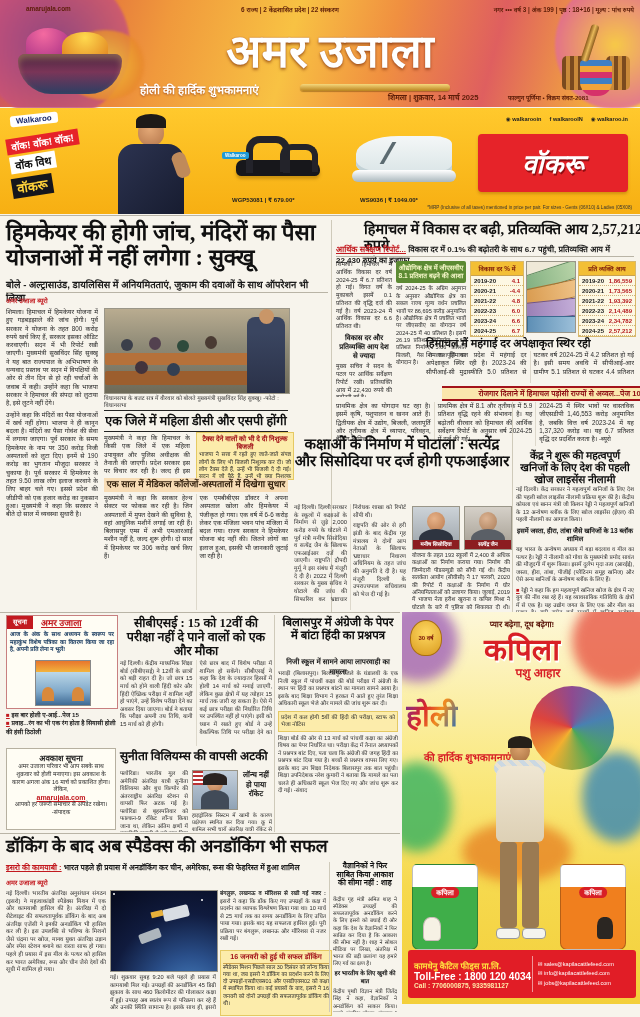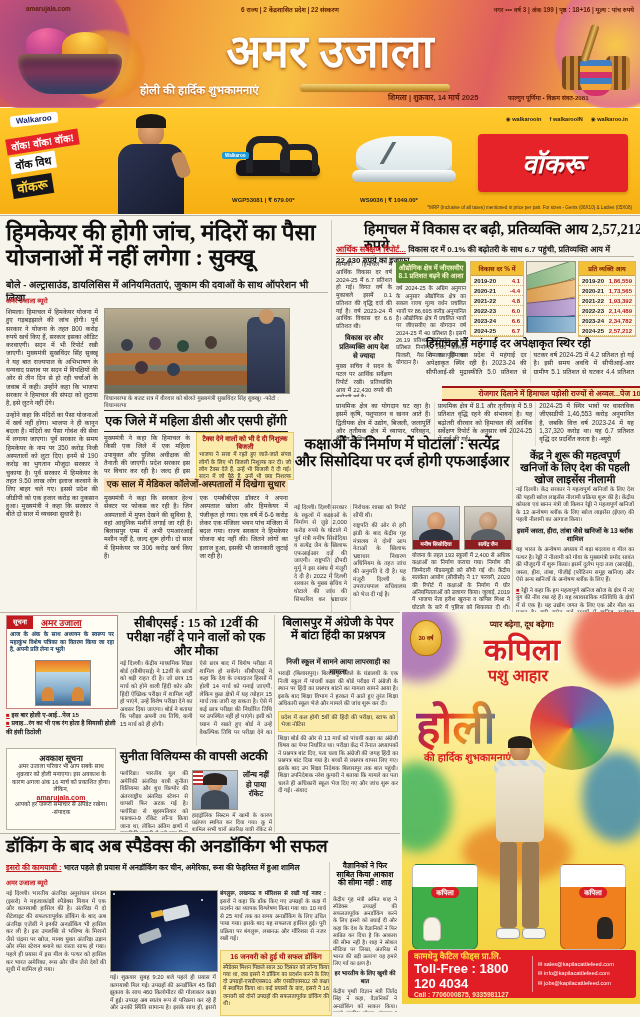--- a/index.html
+++ b/index.html
@@ -363,24 +363,24 @@
   <div class="abs" id="kap">
     <div class="splash" style="left:-24px;top:-10px;width:80px;height:80px;background:#9b59b6;"></div>
     <div class="splash" style="left:170px;top:-16px;width:90px;height:90px;background:#e74c3c;"></div>
     <div class="splash" style="left:-20px;top:150px;width:70px;height:90px;background:#27ae60;"></div>
     <div class="splash" style="left:180px;top:140px;width:70px;height:90px;background:#2980b9;"></div>
     <div class="splash" style="left:60px;top:210px;width:110px;height:60px;background:#e67e22;"></div>
 
     <div class="abs" style="left:8px;top:8px;width:30px;height:34px;border-radius:50% 50% 45% 45%;background:radial-gradient(circle at 50% 35%,#ffd861,#d89a1e);border:1px solid #a86f12;display:flex;align-items:center;justify-content:center;font-size:6px;font-weight:bold;color:#7a1608;text-align:center;">30 वर्ष</div>
     <div class="abs" style="left:40px;top:6px;width:160px;text-align:center;font-size:8px;font-weight:bold;color:#5a1408;">प्यार बढ़ेगा, दूध बढ़ेगा!</div>
     <div class="abs kap-red" style="left:30px;top:16px;width:180px;text-align:center;font-size:30px;text-shadow:1px 2px 0 #fff;">कपिला</div>
-    <div class="abs kap-red" style="left:26px;top:52px;width:180px;text-align:center;font-size:16px;">पशु आहार</div>
+    <div class="abs kap-red" style="left:46px;top:52px;width:180px;text-align:center;font-size:12px;">पशु आहार</div>
 
     <div class="abs" style="left:128px;top:74px;width:84px;height:84px;border-radius:50%;opacity:.85;background:conic-gradient(#7b2d8b,#2a6db5,#2f9b4e,#f2a51e,#d8262b,#7b2d8b);"></div>
-    <div class="abs holi-text" style="left:14px;top:82px;font-size:46px;">होली</div>
+    <div class="abs holi-text" style="left:4px;top:82px;font-size:30px;">होली</div>
     <div class="abs kap-red" style="left:22px;top:138px;font-size:10.5px;">की हार्दिक शुभकामनाएं</div>
 
     <div class="abs" style="left:86px;top:128px;width:64px;height:208px;">
       <div class="abs" style="left:22px;top:0;width:20px;height:22px;border-radius:50%;background:radial-gradient(circle at 45% 40%,#d9a06b,#a9713f);"></div>
       <div class="abs" style="left:20px;top:-4px;width:24px;height:12px;border-radius:50% 50% 0 0;background:#262019;"></div>
       <div class="abs" style="left:6px;top:20px;width:52px;height:16px;border-radius:8px;background:repeating-linear-gradient(45deg,#e8e2d2 0 4px,#cbd8e2 4px 8px);"></div>
       <div class="abs" style="left:8px;top:26px;width:48px;height:76px;border-radius:10px 10px 6px 6px;background:linear-gradient(180deg,#efe6d2,#ddd0b5);"></div>
       <div class="abs" style="left:12px;top:102px;width:17px;height:86px;background:#9a7a52;border-radius:4px;"></div>
       <div class="abs" style="left:34px;top:102px;width:17px;height:86px;background:#9a7a52;border-radius:4px;"></div>
       <div class="abs" style="left:8px;top:188px;width:22px;height:9px;background:#f4f4f0;border-radius:4px;border:1px solid #999;"></div>
@@ -392,21 +392,21 @@
       <div class="abs" style="left:10px;top:52px;width:16px;height:22px;border-radius:40% 40% 20% 20%;background:#f6f1e4;border:1px solid #cbb;"></div>
     </div>
     <div class="bag" style="left:158px;top:252px;width:64px;height:84px;background:linear-gradient(180deg,#ffffff 26%,#f07f1e 26%);">
       <span class="baglbl">कपिला</span>
       <div class="abs" style="left:36px;top:52px;width:16px;height:22px;border-radius:40% 40% 20% 20%;background:#2b2622;"></div>
     </div>
 
     <div id="kapstrip">
       <div style="flex:1.2;padding-left:6px;">
         <div style="color:#ffe23f;font-weight:bold;font-size:8.4px;">कामधेनु कैटिल फीड्स प्रा.लि.</div>
-        <div style="color:#fff;font-weight:bold;font-size:13px;">Toll-Free : 1800 120 4034</div>
+        <div style="color:#fff;font-weight:bold;font-size:10px;">Toll-Free : 1800 120 4034</div>
         <div style="color: #ffe9a8;font-size:6.6px;font-weight:bold;">Call : 7706000875, 9335981127</div>
       </div>
       <div style="width:1px;height:36px;background:#ffffff88;"></div>
       <div style="flex:1;padding-left:5px;color:#fff;font-size:5.6px;line-height:1.7;">
         <div><span>✉</span> <span>sales@kapilacattlefeed.com</span></div>
         <div><span>✉</span> <span>info@kapilacattlefeed.com</span></div>
         <div><span>✉</span> <span>jobs@kapilacattlefeed.com</span></div>
       </div>
     </div>
   </div>

